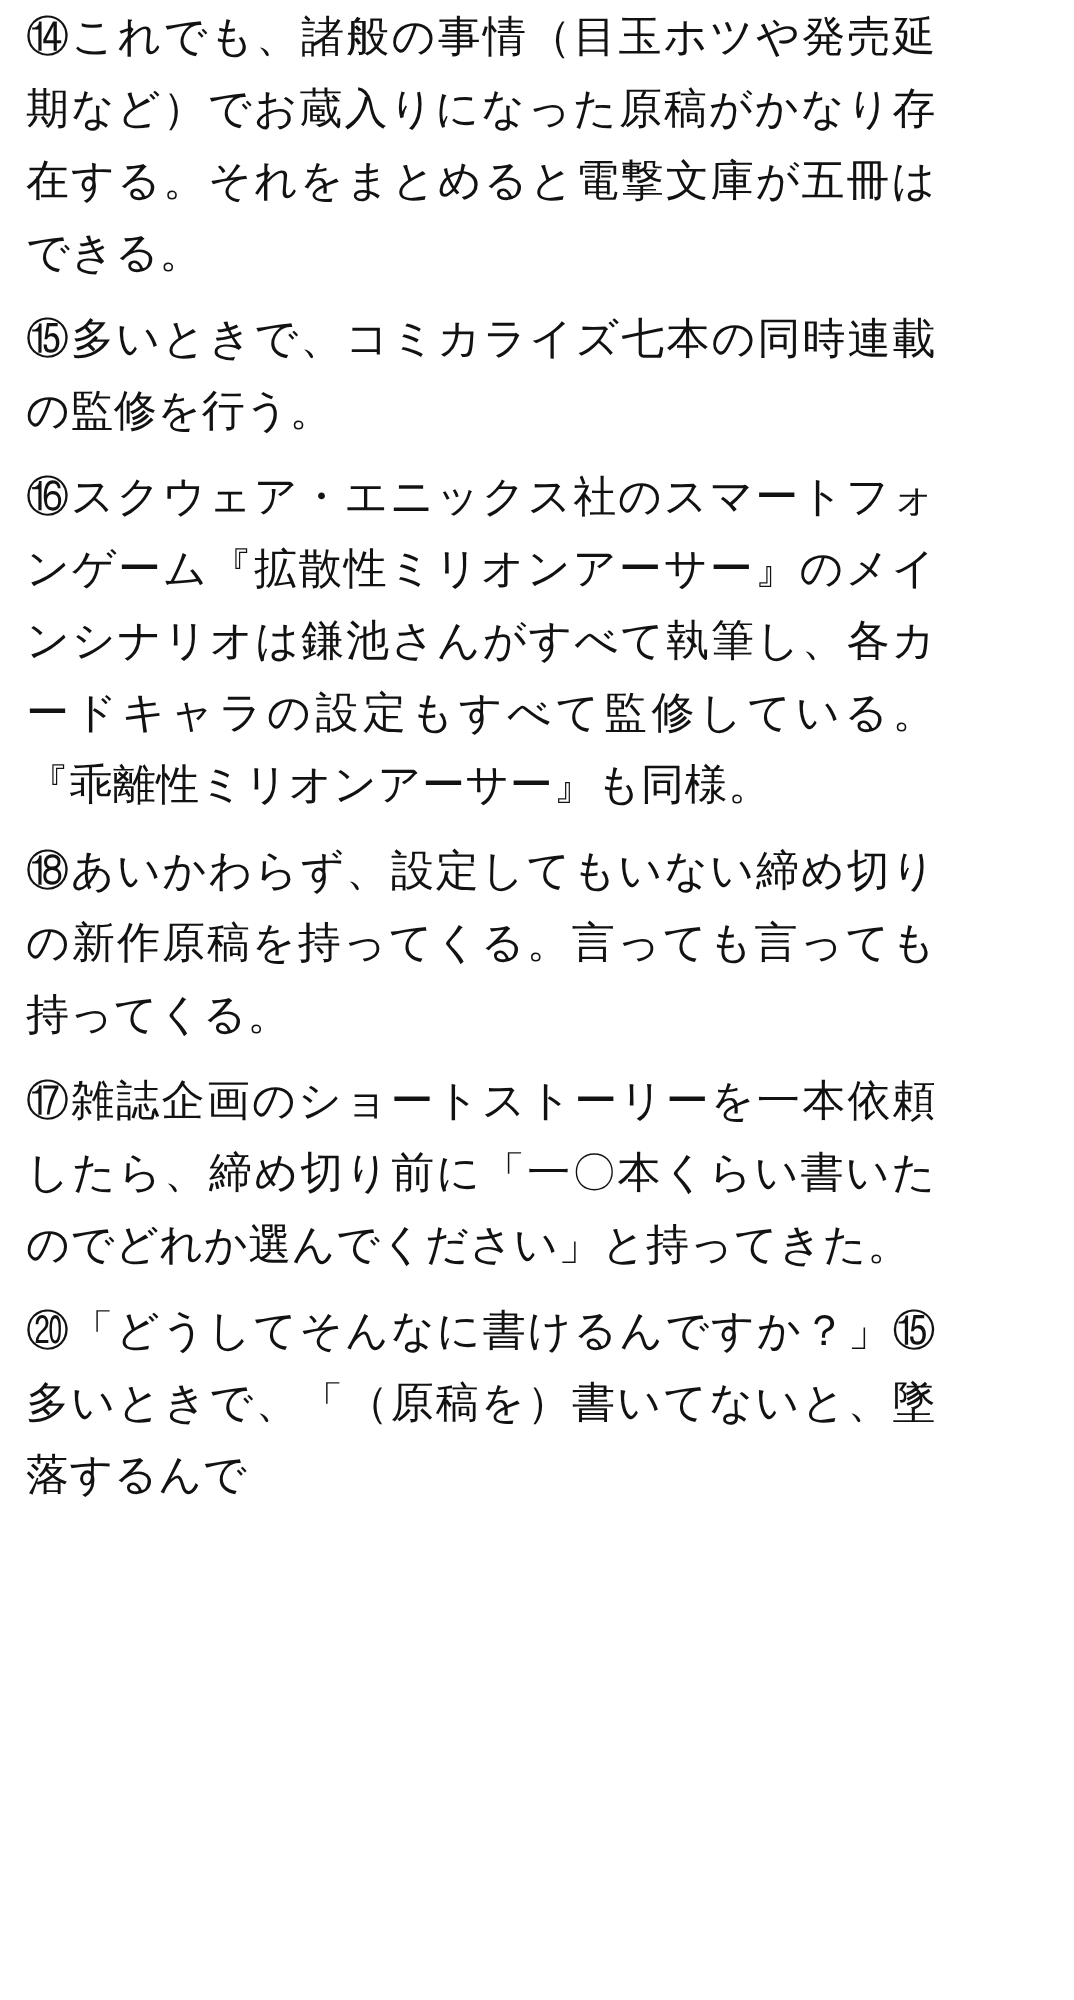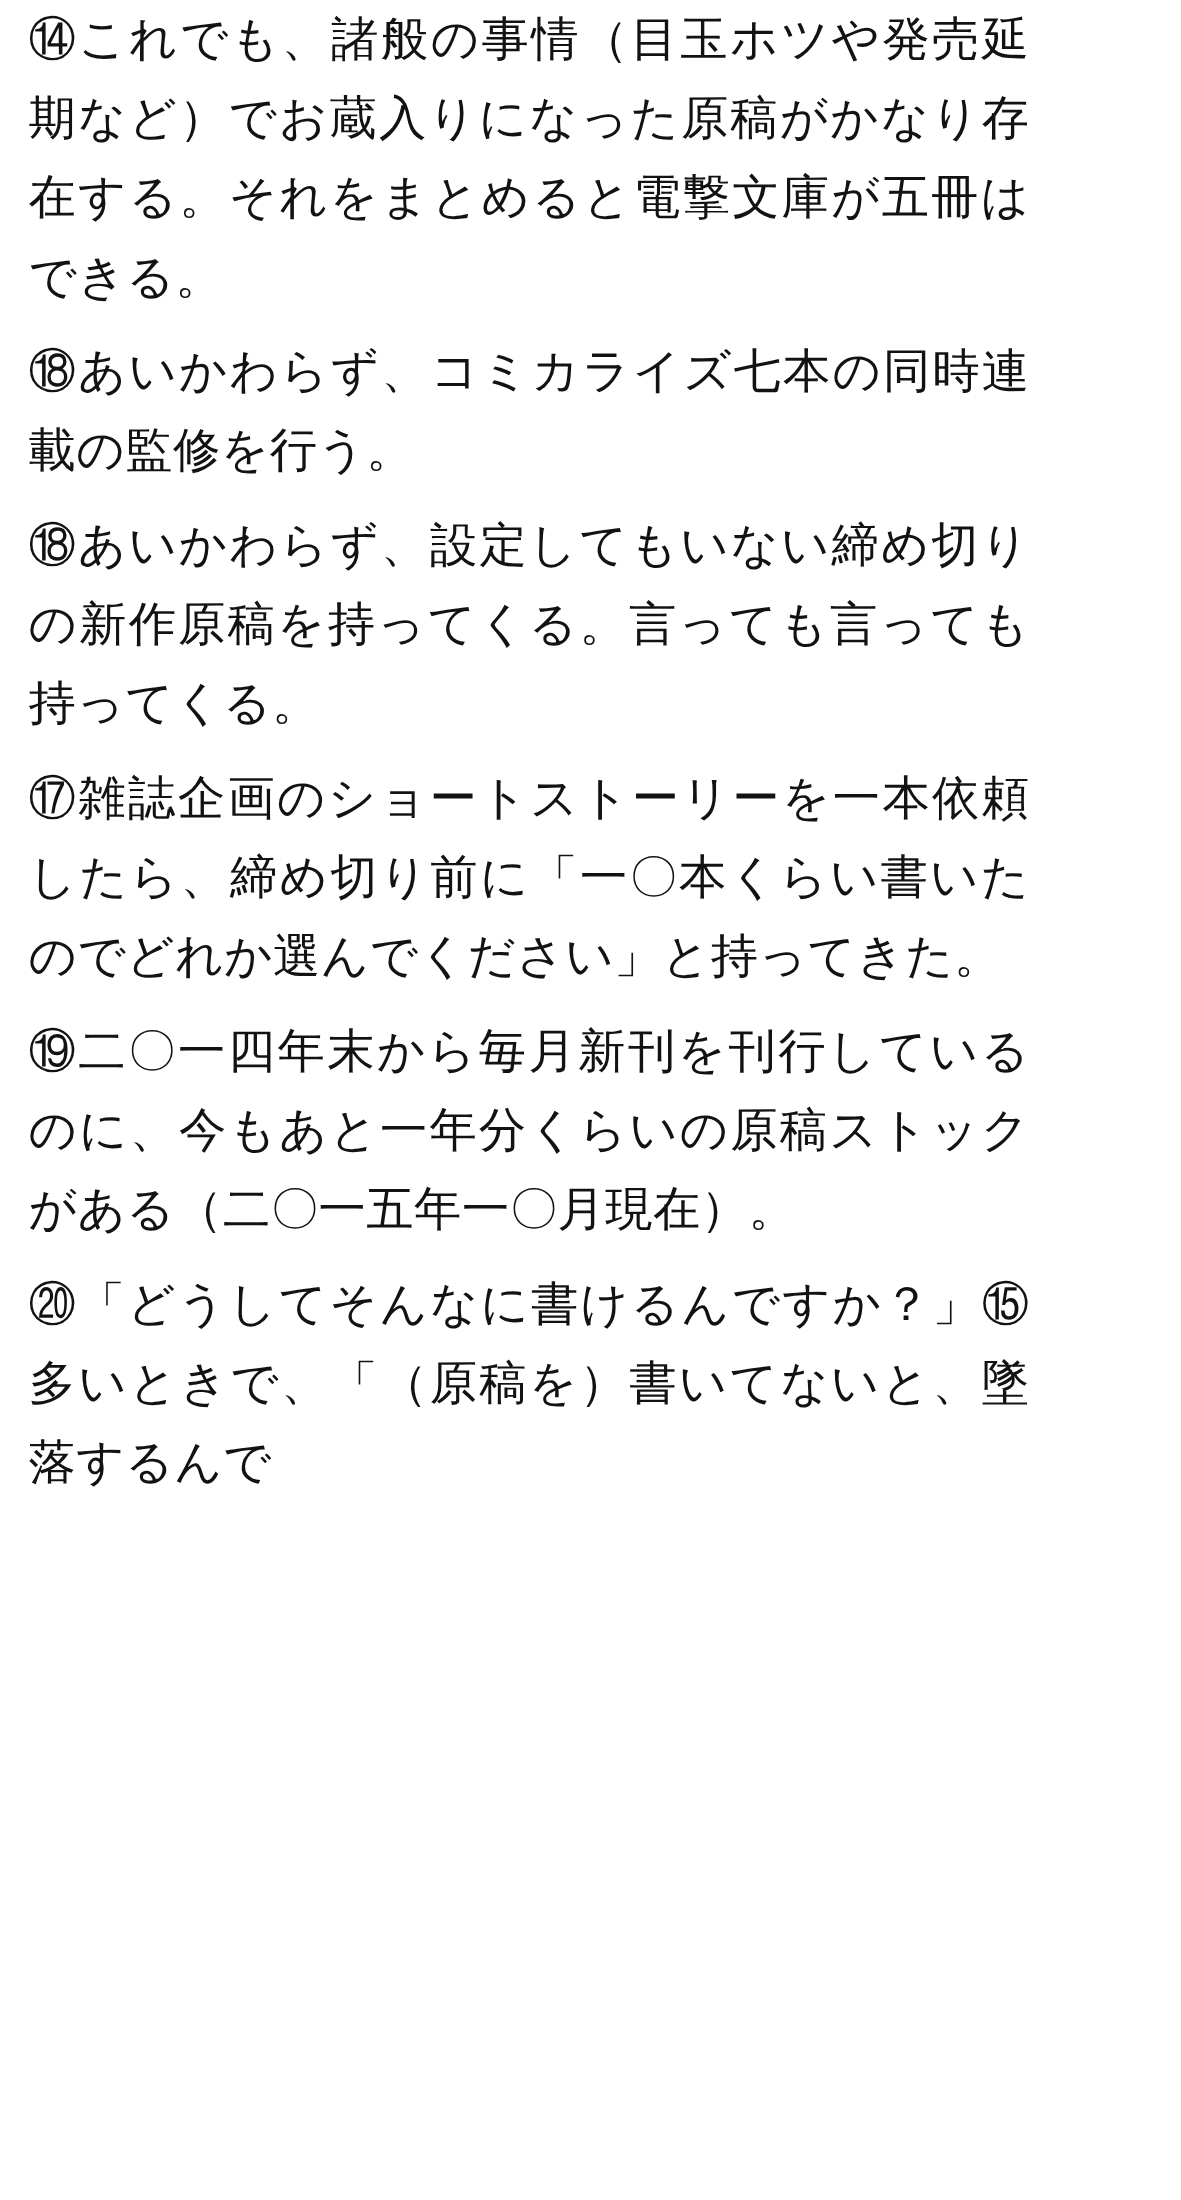--- a/index.html
+++ b/index.html
@@ -38,19 +38,19 @@
   .para:first-child {
     margin-top: 0;
   }
 </style>
 </head>
 <body>
 
 <div class="page">
   <div class="article">
     <p class="para">⑭これでも、諸般の事情（目玉ホツや発売延期など）でお蔵入りになった原稿がかなり存在する。それをまとめると電撃文庫が五冊はできる。</p>
-    <p class="para">⑱あいかわらず、コミカライズ七本の同時連載の監修を行う。</p>
+    <p class="para">⑮多いときで、コミカライズ七本の同時連載の監修を行う。</p>
+    <p class="para">⑯スクウェア・エニックス社のスマートフォンゲーム『拡散性ミリオンアーサー』のメインシナリオは鎌池さんがすべて執筆し、各カードキャラの設定もすべて監修している。『乖離性ミリオンアーサー』も同様。</p>
     <p class="para">⑱あいかわらず、設定してもいない締め切りの新作原稿を持ってくる。言っても言っても持ってくる。</p>
     <p class="para">⑰雑誌企画のショートストーリーを一本依頼したら、締め切り前に「一〇本くらい書いたのでどれか選んでください」と持ってきた。</p>
-    <p class="para">⑲二〇一四年末から毎月新刊を刊行しているのに、今もあと一年分くらいの原稿ストックがある（二〇一五年一〇月現在）。</p>
     <p class="para">⑳「どうしてそんなに書けるんですか？」⑮多いときで、「（原稿を）書いてないと、墜落するんで</p>
   </div>
 </div>
 
 </body></html>

